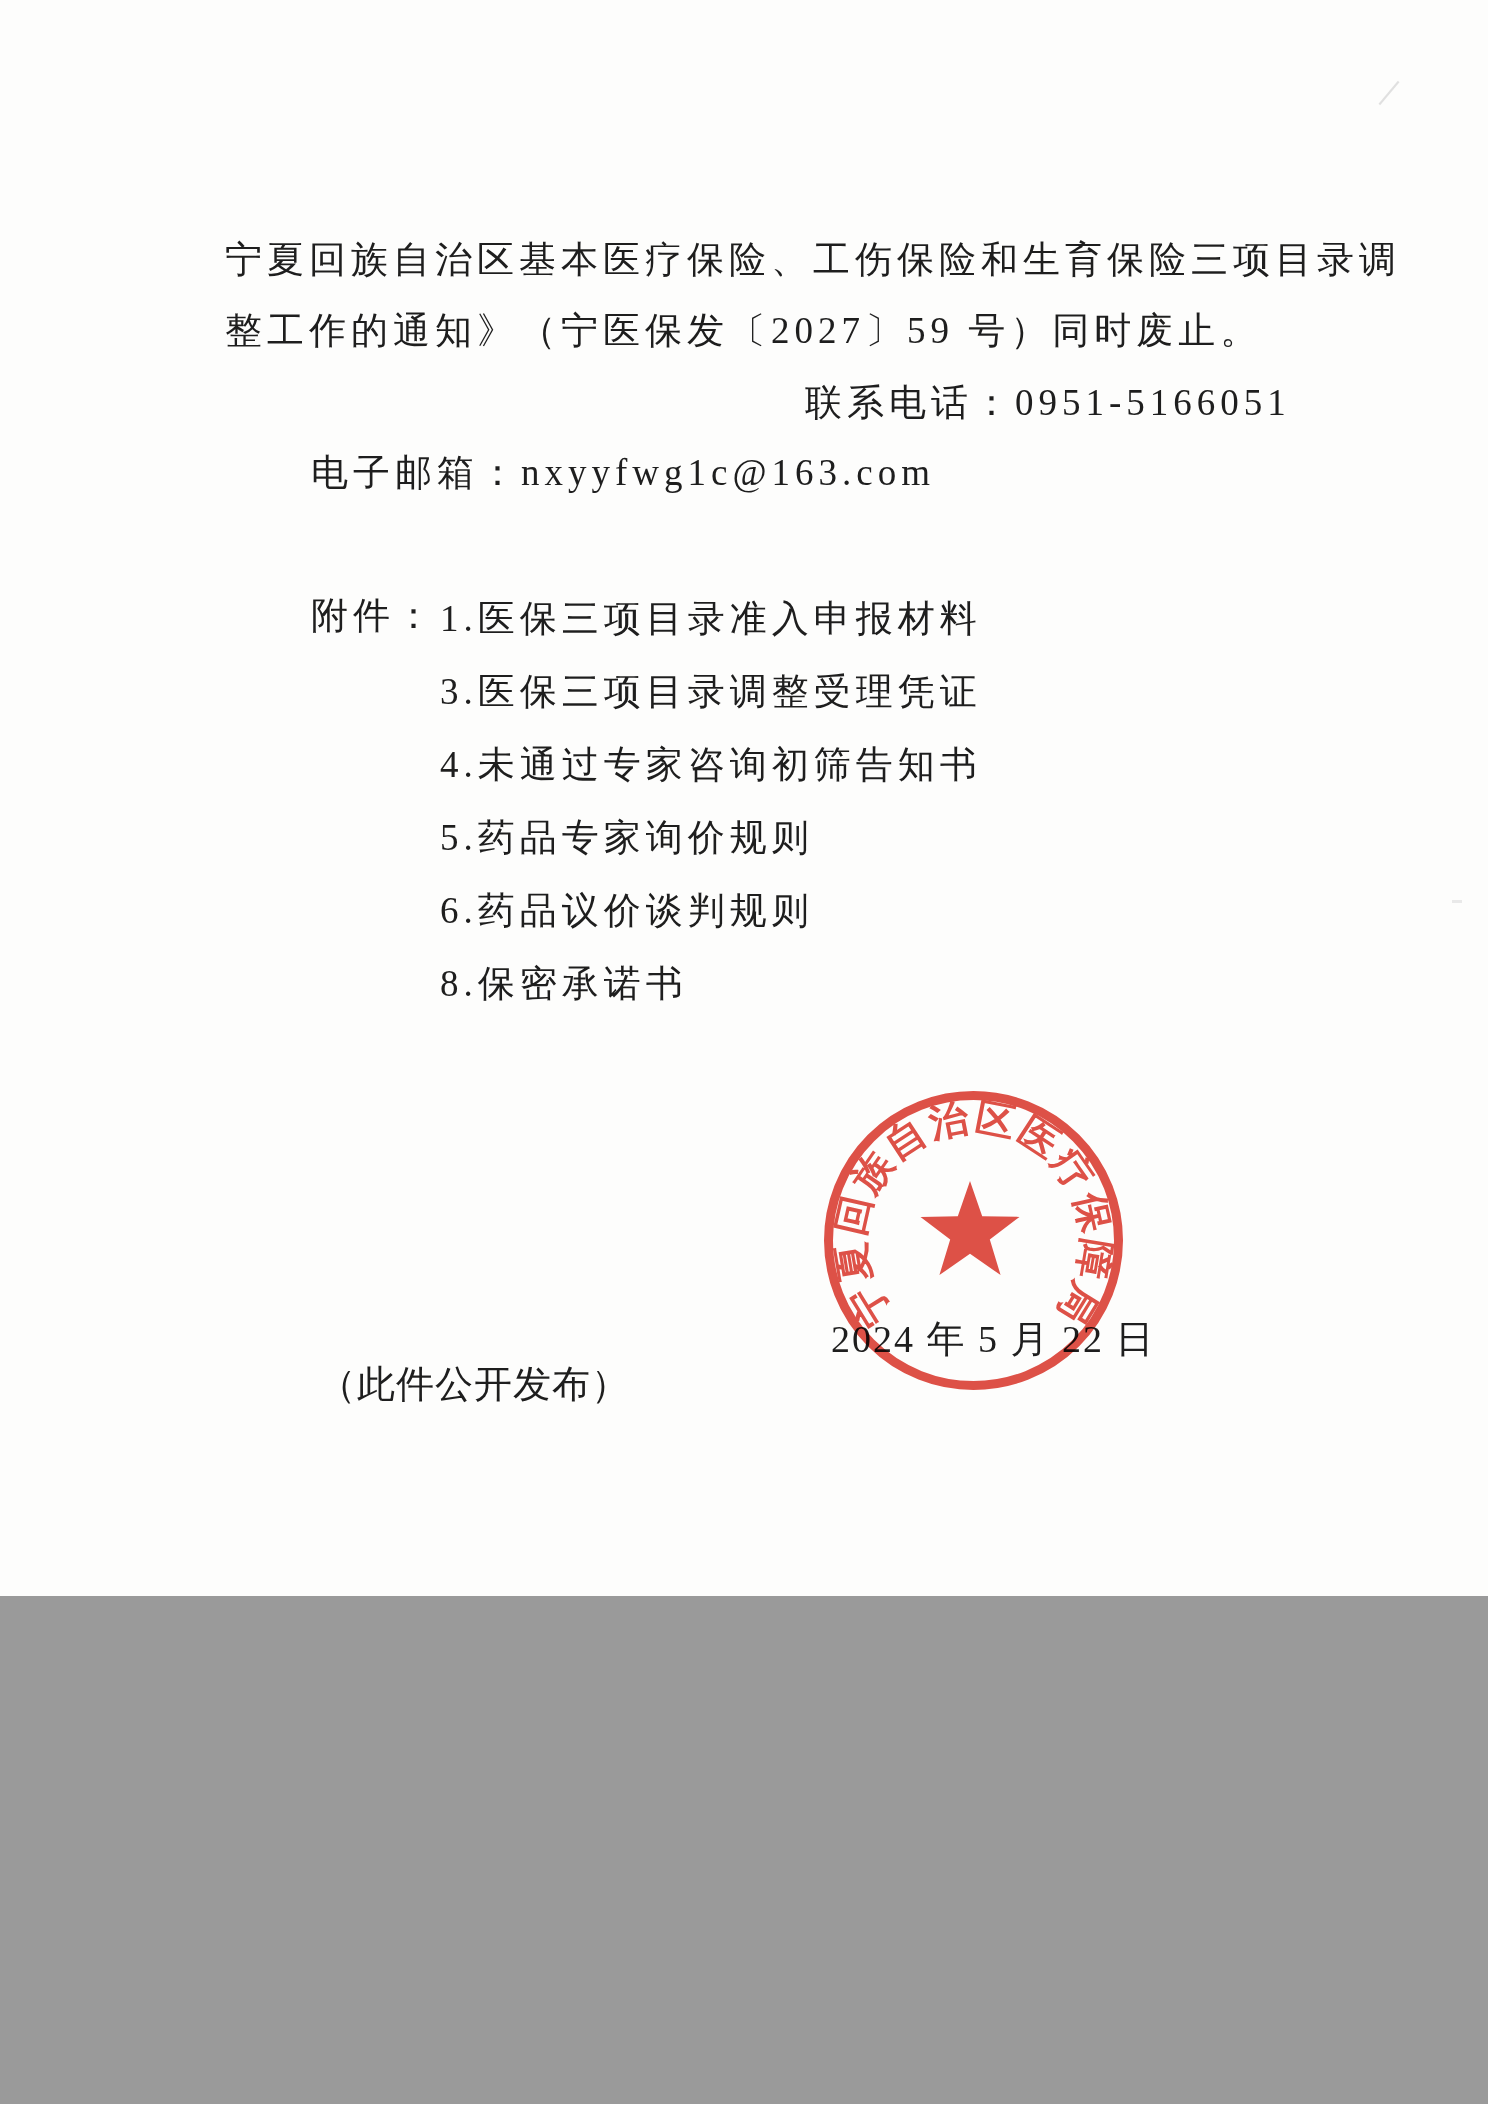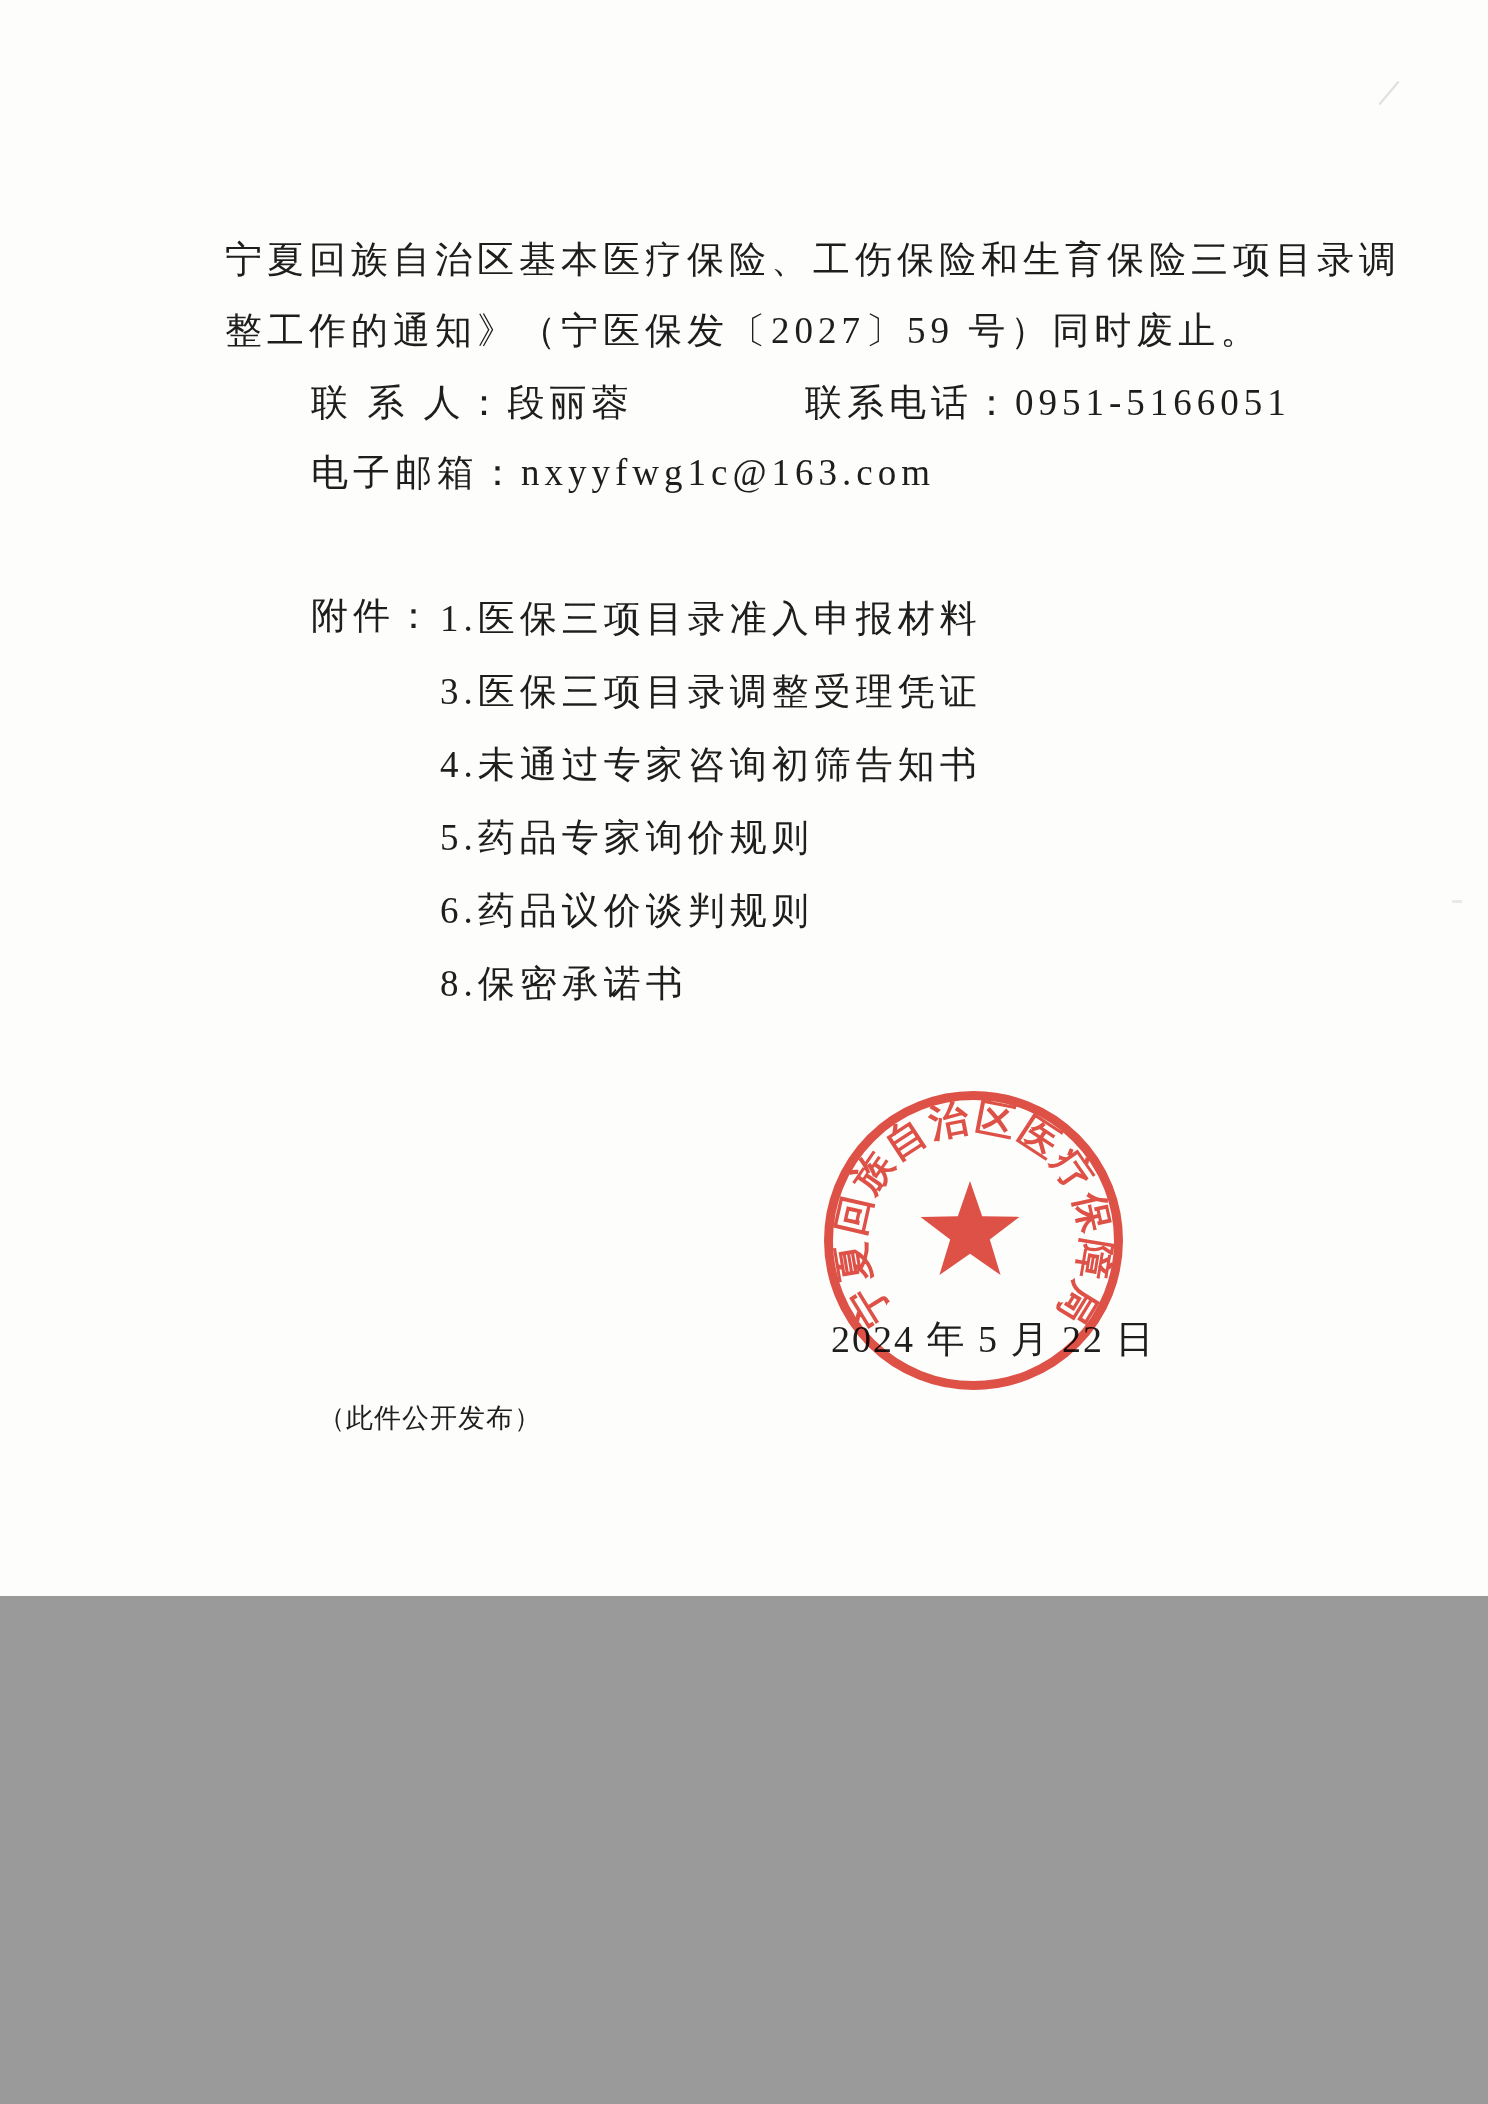--- a/index.html
+++ b/index.html
@@ -22,21 +22,21 @@
   .body-line1{left:225px;top:237px;}
   .body-line2{left:225px;top:308px;}
   .contact-person{left:311px;top:380px;}
   .contact-phone{left:805px;top:380px;}
   .email-line{left:311px;top:450px;}
   .attach-label{left:311px;top:593px;}
   .attach-items{left:440px;top:596px;}
   .attach-item{height:73px;line-height:46px;}
   .issuer{left:828px;top:1245px;font-size:38px;letter-spacing:2px;}
   .sign-date{left:831px;top:1316px;font-size:38px;letter-spacing:2px;}
-  .release-note{left:318px;top:1361px;font-size:27px;letter-spacing:1px;margin-top:34px;}
+  .release-note{left:318px;top:1361px;font-size:38px;letter-spacing:1px;}
   .page-number{
     left:744px;top:1972px;width:56px;
     text-align:right;font-size:27px;font-weight:bold;
     letter-spacing:1px;line-height:30px;
   }
   .seal{
     position:absolute;
     left:822px;top:1089px;
     width:303px;height:303px;
     mix-blend-mode:multiply;
@@ -56,23 +56,20 @@
   .artifact-2{left:1452px;top:900px;width:10px;height:3px;background:#dcdcdc;opacity:.6;}
 </style>
 </head>
 <body>
 
 <div class="page" style="background: rgb(253, 253, 252);">
 
   <div class="txt body-line1">宁夏回族自治区基本医疗保险、工伤保险和生育保险三项目录调</div>
   <div class="txt body-line2">整工作的通知》（宁医保发〔2027〕59 号）同时废止。</div>
 
-  <div class="txt contact-person">
-    <span>联 系 人：</span><span>段丽蓉</span>
-  </div>
   <div class="txt contact-phone">
     <span>联系电话：</span><span>0951-5166051</span>
   </div>
 
   <div class="txt email-line">
     <span>电子邮箱：</span><span>nxyyfwg1c@163.com</span>
   </div>
 
   <div class="txt attach-label">附件：</div>
   <div class="txt attach-items">

